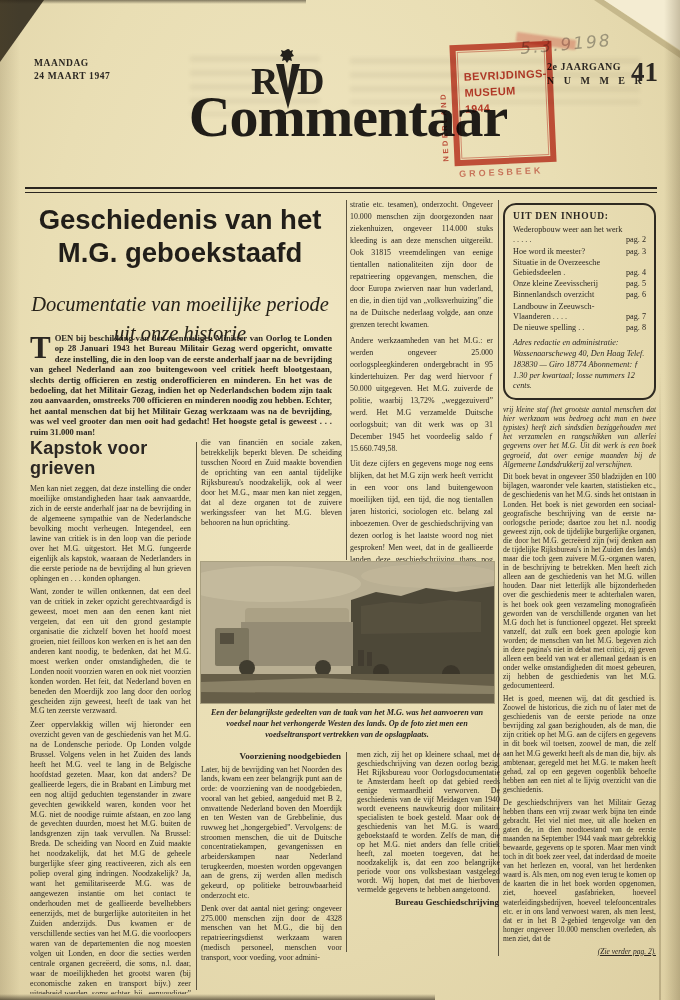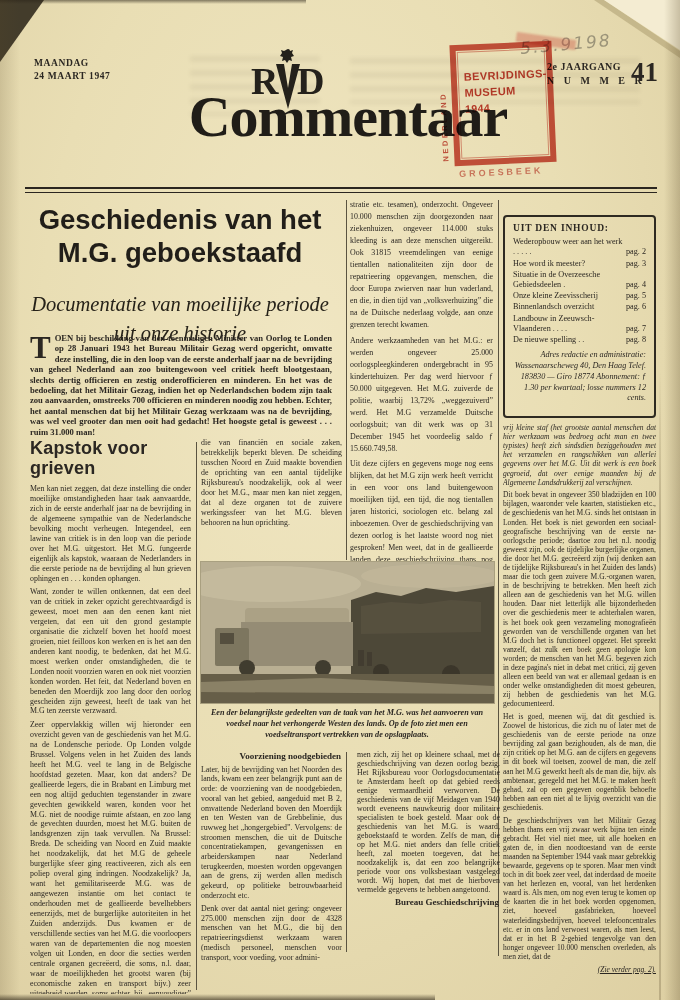--- a/index.html
+++ b/index.html
@@ -80,26 +80,26 @@
   .sep2b{left:346px;top:752px;height:200px;}
   .sep3{left:498px;top:200px;height:756px;}
 
   
   .photo{position:absolute;left:201px;top:562px;width:293px;height:141px;background:#aaa189;overflow:hidden;
     box-shadow:0 0 0 1px rgba(70,62,42,.4);}
   .caption{position:absolute;left:199px;top:707px;width:296px;text-align:center;
     font-style:italic;font-weight:bold;font-size:8.2px;line-height:11px;}
 
   
-  .toc-box{border:2px solid #2e2a21;border-radius:4px;padding:7px 8px 12px;margin-bottom:5px;margin-top:12px;}
+  .toc-box{border:2px solid #2e2a21;border-radius:13px;padding:7px 8px 6px;margin-bottom:5px;}
   .toc-head{font-weight:bold;font-size:9.5px;letter-spacing:.8px;margin-bottom:4px;text-align:left;}
   .toc-row{display:flex;gap:0;font-size:8.2px;line-height:10.2px;margin-bottom:1px;text-align:left;}
   .toc-title{flex:1;}
   .toc-page{white-space:nowrap;align-self:flex-end;}
-  .toc-address{font-style:italic;font-size:8.2px;line-height:10.8px;margin-top:5px;text-align:right;}
+  .toc-address{font-style:italic;font-size:8.2px;line-height:10.8px;margin-top:5px;text-align:left;}
 </style>
 </head>
 <body>
 
 <div class="scan">
 
   <div class="corner-tl"></div>
   <div class="top-edge"></div>
   <div class="corner-tr-shadow"></div>
   <div class="corner-tr"></div>

